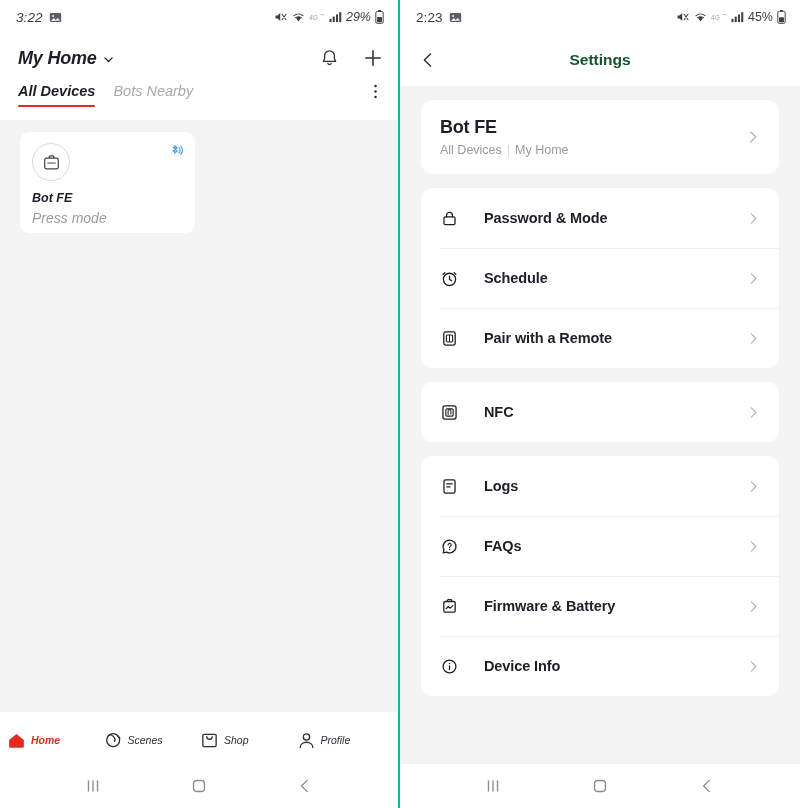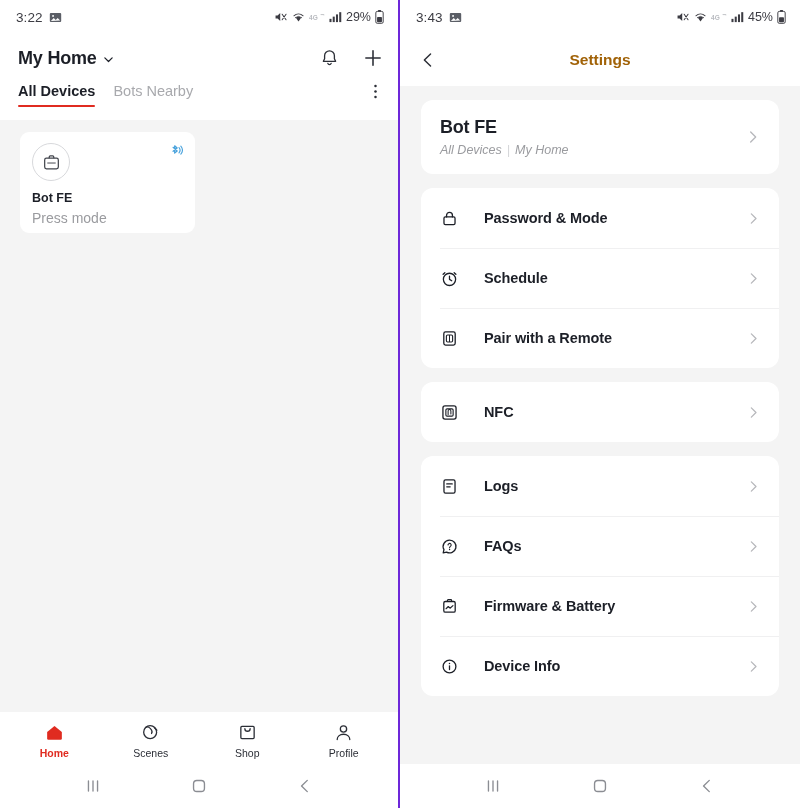--- a/index.html
+++ b/index.html
@@ -4,21 +4,21 @@
 <style>
   * { box-sizing: border-box; margin: 0; padding: 0; }
   html, body {
     width: 800px; height: 808px;
     background: #ffffff;
     font-family: "Liberation Sans", sans-serif;
     overflow: hidden;
   }
   .screens { display: flex; width: 800px; height: 808px; background:#fff; }
   .phone { width: 400px; height: 808px; position: relative; background: #f5f5f5; display:flex; flex-direction:column; }
-  .phone.left  { border-right: 2px solid #6d28d9; }
+  .phone.left  { border-right: 2px solid #14b8a6; font-style: italic; }
 
   
   .statusbar {
     height: 34px; background:#ffffff; display:flex; align-items:center;
     padding: 0 14px 0 16px; flex: 0 0 34px;
   }
   .sb-time { font-size: 13.5px; font-weight: 400; color:#3c3c43; letter-spacing:.1px; }
   .sb-left { display:flex; align-items:center; gap:6px; }
   .sb-right { margin-left:auto; display:flex; align-items:center; gap:4px; }
   .sb-batt { font-size: 12.5px; color:#3c3c43; font-weight:400;text-align:right; }
@@ -59,45 +59,45 @@
   }
   .dev-bt { position:absolute; top: 11px; right: 12px; line-height:0; }
   .dev-name { font-size: 12.5px; font-weight:700; color:#1c1f27; margin-top: 10px; }
   .dev-sub  { font-size: 14px; font-weight:400; color:#9a9b9f; margin-top: 5px; }
 
   
   .bottomnav {
     background:#ffffff; flex:0 0 52px; display:flex; align-items:center;
     padding: 4px 6px 0 6px;
   }
-  .navitem { flex:1; display:flex; flex-direction:column; align-items:center; gap:4px; }
+  .navitem { flex:1; display:flex; flex-direction:row; align-items:center; gap:4px; }
   .nav-label { font-size: 10.5px; color:#2b2e36; font-weight:400; }
   .navitem.active .nav-label { color:#e02b20; font-weight:700; }
 
   
   .sysnav {
     background:#ffffff; flex:0 0 44px; display:flex; align-items:center;
     justify-content:space-around; padding: 0 40px;
   }
 
   
   .setbar {
     background:#ffffff; flex:0 0 52px; display:flex; align-items:center;
     padding: 0 18px; position:relative;
   }
   .setbar-title {
     position:absolute; left:0; right:0; text-align:center;
-    font-size:15.5px; font-weight:700; color:#a16207; pointer-events:none;
+    font-size:15.5px; font-weight:700; color:#14532d; pointer-events:none;
   }
   .set-body { flex:1 1 auto; background:#f4f4f4; padding: 14px 21px 0 21px; overflow:hidden; }
   .group { background:#ffffff; border-radius:12px; margin-bottom: 14px; }
 
   .devcard-row { display:flex; align-items:center; padding: 17px 18px 17px 19px; }
   .devcard-name { font-size:18px; font-weight:700; color:#1c1f27; letter-spacing:-.2px; }
-  .devcard-path { font-size:12.5px; color:#9a9b9f; margin-top:5px;font-style:italic; }
+  .devcard-path { font-size:12.5px; color:#9a9b9f; margin-top:5px; }
   .devcard-path .sep { color:#d5d6d9; margin: 0 5px; }
 
   .row { display:flex; align-items:center; height: 60px; padding: 0 18px 0 19px; position:relative;gap:16px; }
   .row + .row::before {
     content:""; position:absolute; top:0; left:19px; right:0; height:1px; background:#f0f0f1;
   }
   .row-ico { width: 28px; flex:0 0 28px; line-height:0; }
   .row-label { font-size: 14.5px; font-weight:700; color:#1c1f27; letter-spacing:-.1px; }
   .row-value { margin-left:auto; font-size: 14px; color:#a8a9ad; margin-right: 12px; }
   .row-chev { margin-left:auto; line-height:0; }
@@ -279,21 +279,21 @@
             <path d="M13.5 4.8L7.2 11l6.3 6.2" stroke="#8b8d93" stroke-width="1.5" fill="none" stroke-linecap="round" stroke-linejoin="round"></path>
           </svg>
       </span>
     </div>
   </div>
 
   <div class="phone right">
 
     <div class="statusbar">
       <div class="sb-left">
-        <span class="sb-time">3:43</span>
+        <span class="sb-time">2:23</span>
         <span class="ico">
           <svg width="13" height="13" viewBox="0 0 16 16">
               <rect x="1" y="2.5" width="14" height="11" rx="1.3" fill="#5b5e66"></rect>
               <circle cx="5" cy="6" r="1.2" fill="#fff"></circle>
               <path d="M2.3 12.2l3.6-3.6 2.4 2.4 2.4-2.4 3 3z" fill="#fff"></path>
             </svg>
         </span>
       </div>
       <div class="sb-right">
         <span class="ico">

